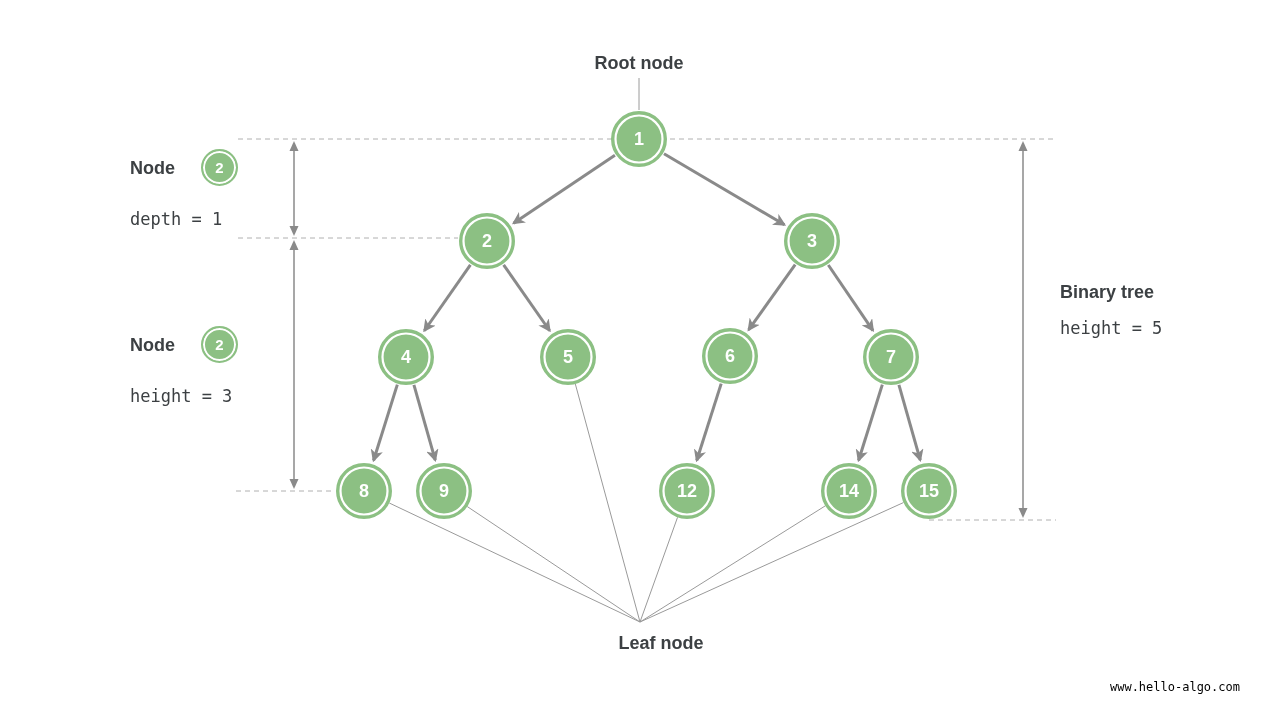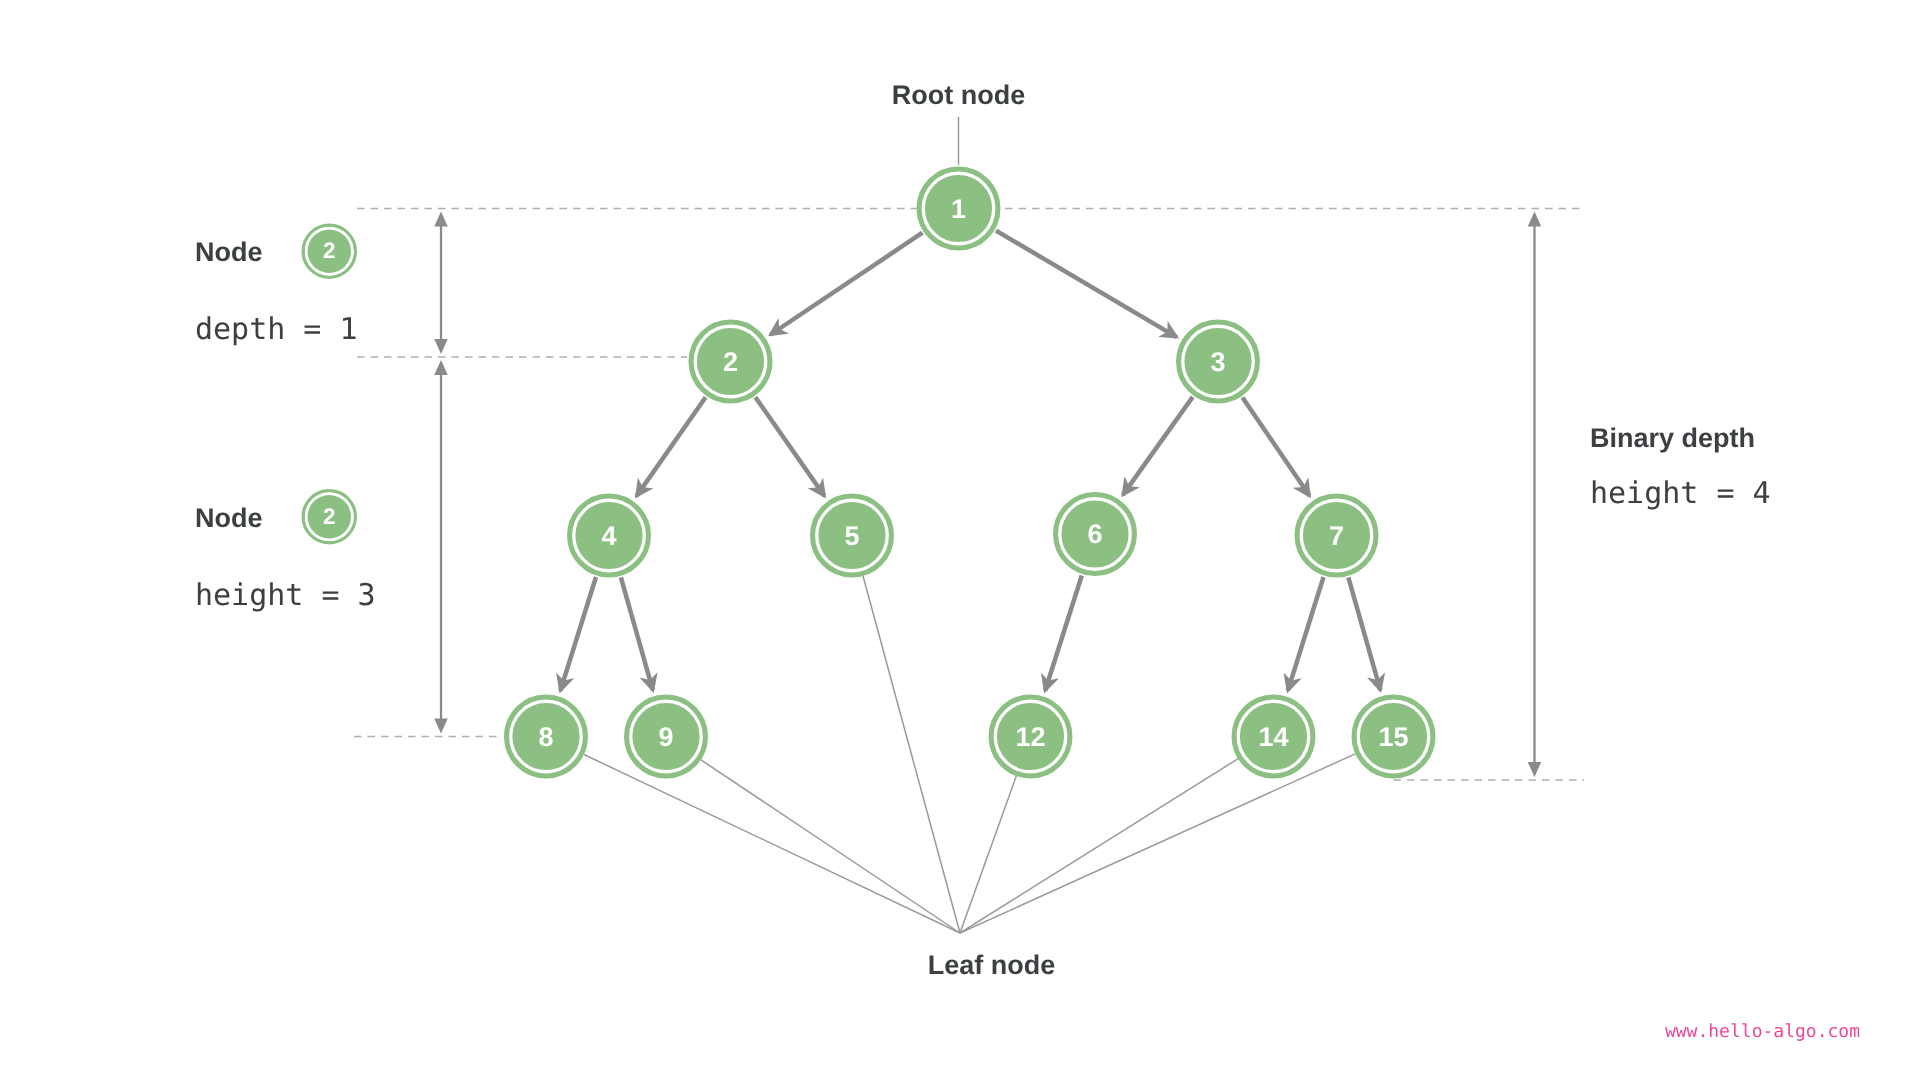--- a/index.html
+++ b/index.html
@@ -8,32 +8,32 @@
     font-family:"Liberation Sans",sans-serif;overflow:hidden;
   }
   .tree-svg{position:absolute;left:0;top:0;}
   .lbl{
     position:absolute;color:#3c4043;font-weight:700;font-size:18px;
     white-space:nowrap;line-height:22px;text-align:right;
   }
   .centered{transform:translateX(-50%);}
   .mono{
     position:absolute;font-family:"DejaVu Sans Mono","Liberation Mono",monospace;
-    font-weight:400;font-size:20px;color:#3c4043;white-space:nowrap;line-height:20px;
+    font-weight:400;font-size:17px;color:#3c4043;white-space:nowrap;line-height:20px;
   }
   .badge{
     position:absolute;display:inline-flex;align-items:center;justify-content:center;
     width:33px;height:33px;border-radius:50%;
     background:#8cc083;border:2.5px solid #8cc083;
     box-shadow:inset 0 0 0 2px #ffffff;
     color:#ffffff;font-weight:700;font-size:15px;
   }
   .watermark{
     position:absolute;font-family:"DejaVu Sans Mono","Liberation Mono",monospace;
-    font-size:12px;color:#ec4899;white-space:nowrap;transform:translateX(-100%);
+    font-size:12px;color:#000000;white-space:nowrap;transform:translateX(-100%);
   }
 </style>
 </head>
 <body>
 
 <div class="canvas-wrap">
 
   <svg class="tree-svg" width="1280" height="720" viewBox="0 0 1280 720">
       <defs>
         <marker id="arrowhead" viewBox="0 0 10 10" refX="8.5" refY="5" markerWidth="4.2" markerHeight="4.2" orient="auto">
@@ -144,18 +144,18 @@
   <div class="lbl centered" style="left:640px;top:632px;margin-left:21px;">Leaf node</div>
 
   <div class="lbl" style="left:130px;top:157px;">Node</div>
   <span class="badge" style="left:201px;top:149px;">2</span>
   <div class="mono" style="left:130px;top:209px;">depth = 1</div>
 
   <div class="lbl" style="left:130px;top:334px;">Node</div>
   <span class="badge" style="left:201px;top:326px;">2</span>
   <div class="mono" style="left:130px;top:386px;">height = 3</div>
 
-  <div class="lbl" style="left:1060px;top:281px;">Binary depth</div>
-  <div class="mono" style="left:1060px;top:318px;">height = 4</div>
+  <div class="lbl" style="left:1060px;top:281px;">Binary tree</div>
+  <div class="mono" style="left:1060px;top:318px;">height = 5</div>
 
   <div class="watermark" style="left:1240px;top:680px;">www.hello-algo.com</div>
 
 </div>
 
 </body></html>

